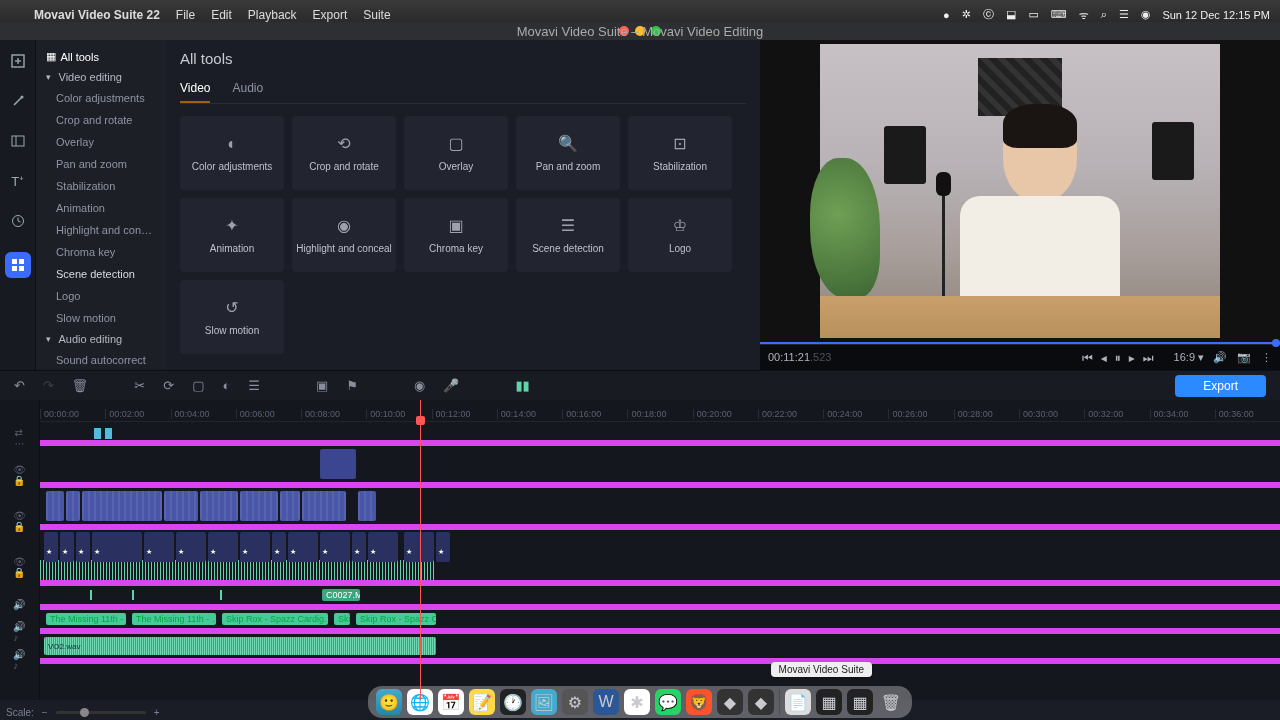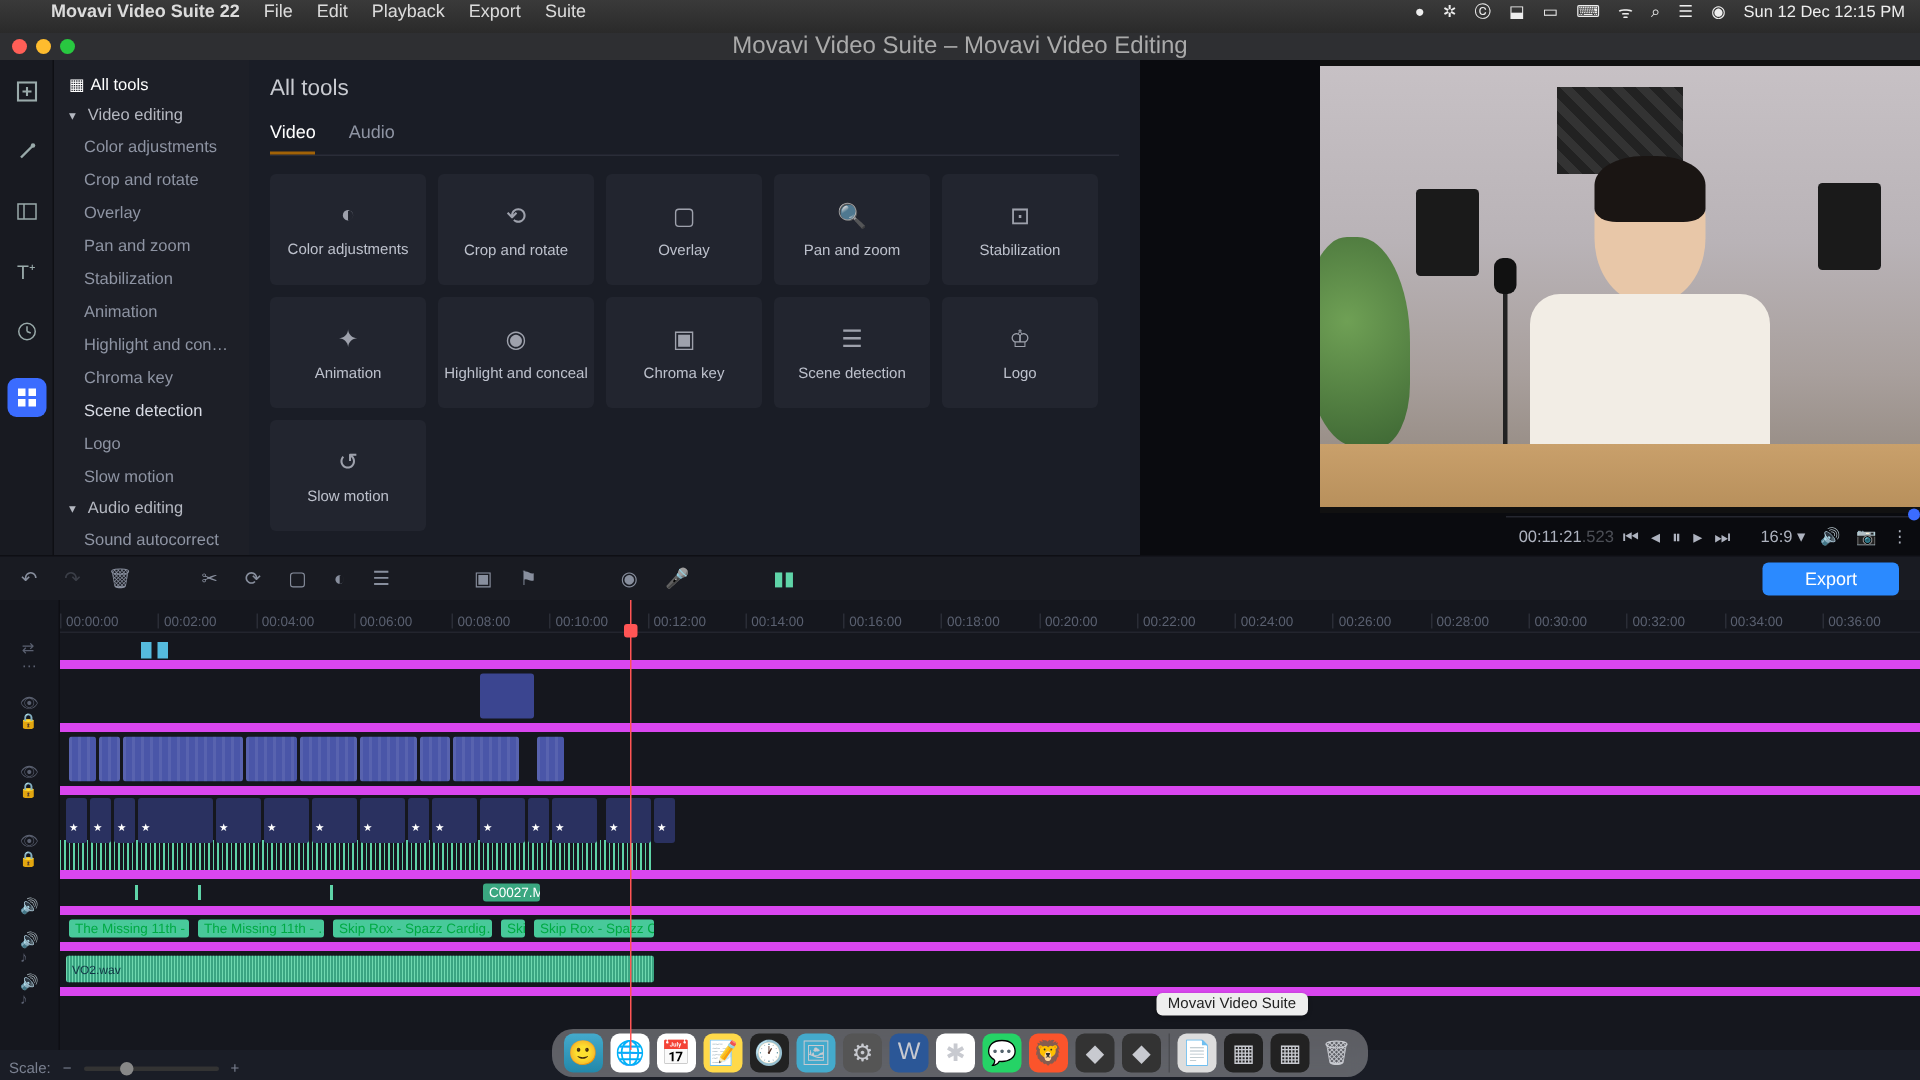--- a/index.html
+++ b/index.html
@@ -1,25 +1,25 @@
 <!DOCTYPE html>
 <html><head>
 <meta charset="utf-8">
 <style>
 * { margin: 0; padding: 0; box-sizing: border-box; font-family: -apple-system, BlinkMacSystemFont, "Segoe UI", sans-serif; }
 body { background: #1a1d26; color: #c8cad0; overflow: hidden; width: 1280px; height: 720px; position: relative; }
 
-.menubar { height: 22px; background: linear-gradient(#3a3a3a,#2a2a2a); display: flex; align-items: flex-start; padding: 0 10px; font-size: 12px; color: #eee; }
+.menubar { height: 22px; background: linear-gradient(#3a3a3a,#2a2a2a); display: flex; align-items: flex-end; padding: 0 10px; font-size: 12px; color: #eee; }
 .menubar .apple { width: 14px; margin-right: 10px; }
 .menubar .menu-left { display: flex; gap: 16px; }
 .menubar .menu-left b { font-weight: 600; }
 .menubar .menu-right { margin-left: auto; display: flex; gap: 12px; align-items: center; font-size: 11px; }
 .menubar .mi { opacity: .9; }
 
-.windowbar { height: 18px; background: #2e2f32; display: flex; align-items: center; padding: 0 8px; font-size: 16px; color: #aaa; position: relative; }
+.windowbar { height: 18px; background: #2e2f32; display: flex; align-items: center; padding: 0 8px; font-size: 13px; color: #aaa; position: relative; justify-content: center; }
 .windowbar .traffic { display: flex; gap: 6px; }
 .windowbar .tl { width: 10px; height: 10px; border-radius: 50%; }
 .tl.r{background:#ff5f57}.tl.y{background:#febc2e}.tl.g{background:#28c840}
 .windowbar .wtitle { position:absolute; left:50%; transform:translateX(-50%); }
 
 .main { display:flex; height: 330px; }
 .leftrail { width: 36px; background:#181a21; display:flex; flex-direction:column; align-items:center; padding-top:12px; gap:22px; border-right:1px solid #0e0f14; }
 .leftrail .ri { width:18px; height:18px; display:flex; align-items:center; justify-content:center; color:#9aa; cursor:pointer; }
 .leftrail .ri.active { background:#3b6cff; border-radius:6px; width:26px; height:26px; color:#fff; }
 .sidebar { width: 130px; background:#1d1f27; font-size:11px; padding:6px 0; overflow:hidden; }
@@ -30,21 +30,21 @@
 .sidebar .expand::before{content:"▾"; font-size:9px; margin-right:4px; }
 .content { flex:1; background:#1a1d26; padding:10px 14px; }
 .content h2 { font-size:15px; font-weight:500; }
 .tabs { display:flex; gap:22px; margin-top:8px; font-size:12px; border-bottom:1px solid #2a2d38; }
 .tabs .tab { padding:6px 0; color:#8e94a3; cursor:pointer; }
 .tabs .tab.active { color:#fff; border-bottom:2px solid #a16207; }
 .tiles { display:flex; flex-wrap:wrap; gap:8px; margin-top:12px; }
 .tile { width:104px; height:74px; background:#22252f; border-radius:4px; display:flex; flex-direction:column; align-items:center; justify-content:center; gap:8px; font-size:10px; color:#bdc1cc; cursor:pointer; text-align:center; padding:4px; }
 .tile .ticon { font-size:16px; opacity:.8; }
 
-.preview { width: 520px; background:#0a0b0f; display:flex; flex-direction:column;align-items:flex-end; }
+.preview { width: 520px; background:#0a0b0f; display:flex; flex-direction:column; }
 .preview .video { flex:1; background:#111; position:relative; overflow:hidden; display:flex; align-items:center; justify-content:center; }
 .preview .video .frame { width: 400px; height: 294px; background: linear-gradient(180deg,#c7c1c5 0%,#b9b3b7 40%,#a89f9c 70%,#8d8277 100%); position:relative; }
 .frame .acoustic{ position:absolute; top:14px; left:158px; width:84px; height:58px; background:repeating-linear-gradient(45deg,#222 0 6px,#333 6px 12px); }
 .frame .monitor{position:absolute; width:42px; height:58px; background:#1a1a1a; border-radius:3px;}
 .frame .monitor.l{top:82px; left:64px;}
 .frame .monitor.r{top:78px; right:26px;}
 .frame .desk{position:absolute; bottom:0; left:0; right:0; height:42px; background:linear-gradient(#c9a06b,#b8905c);}
 .frame .plant{position:absolute; bottom:40px; left:-10px; width:70px; height:140px; background:radial-gradient(circle at 40% 40%,#6fa055,#3d6633); border-radius:40% 50% 30% 50%;}
 .frame .person{position:absolute; bottom:0; left:130px; width:180px; height:230px;}
 .frame .person .head{width:74px; height:94px; background:#e8c7a8; border-radius:40% 40% 46% 46%; margin:0 auto;}

